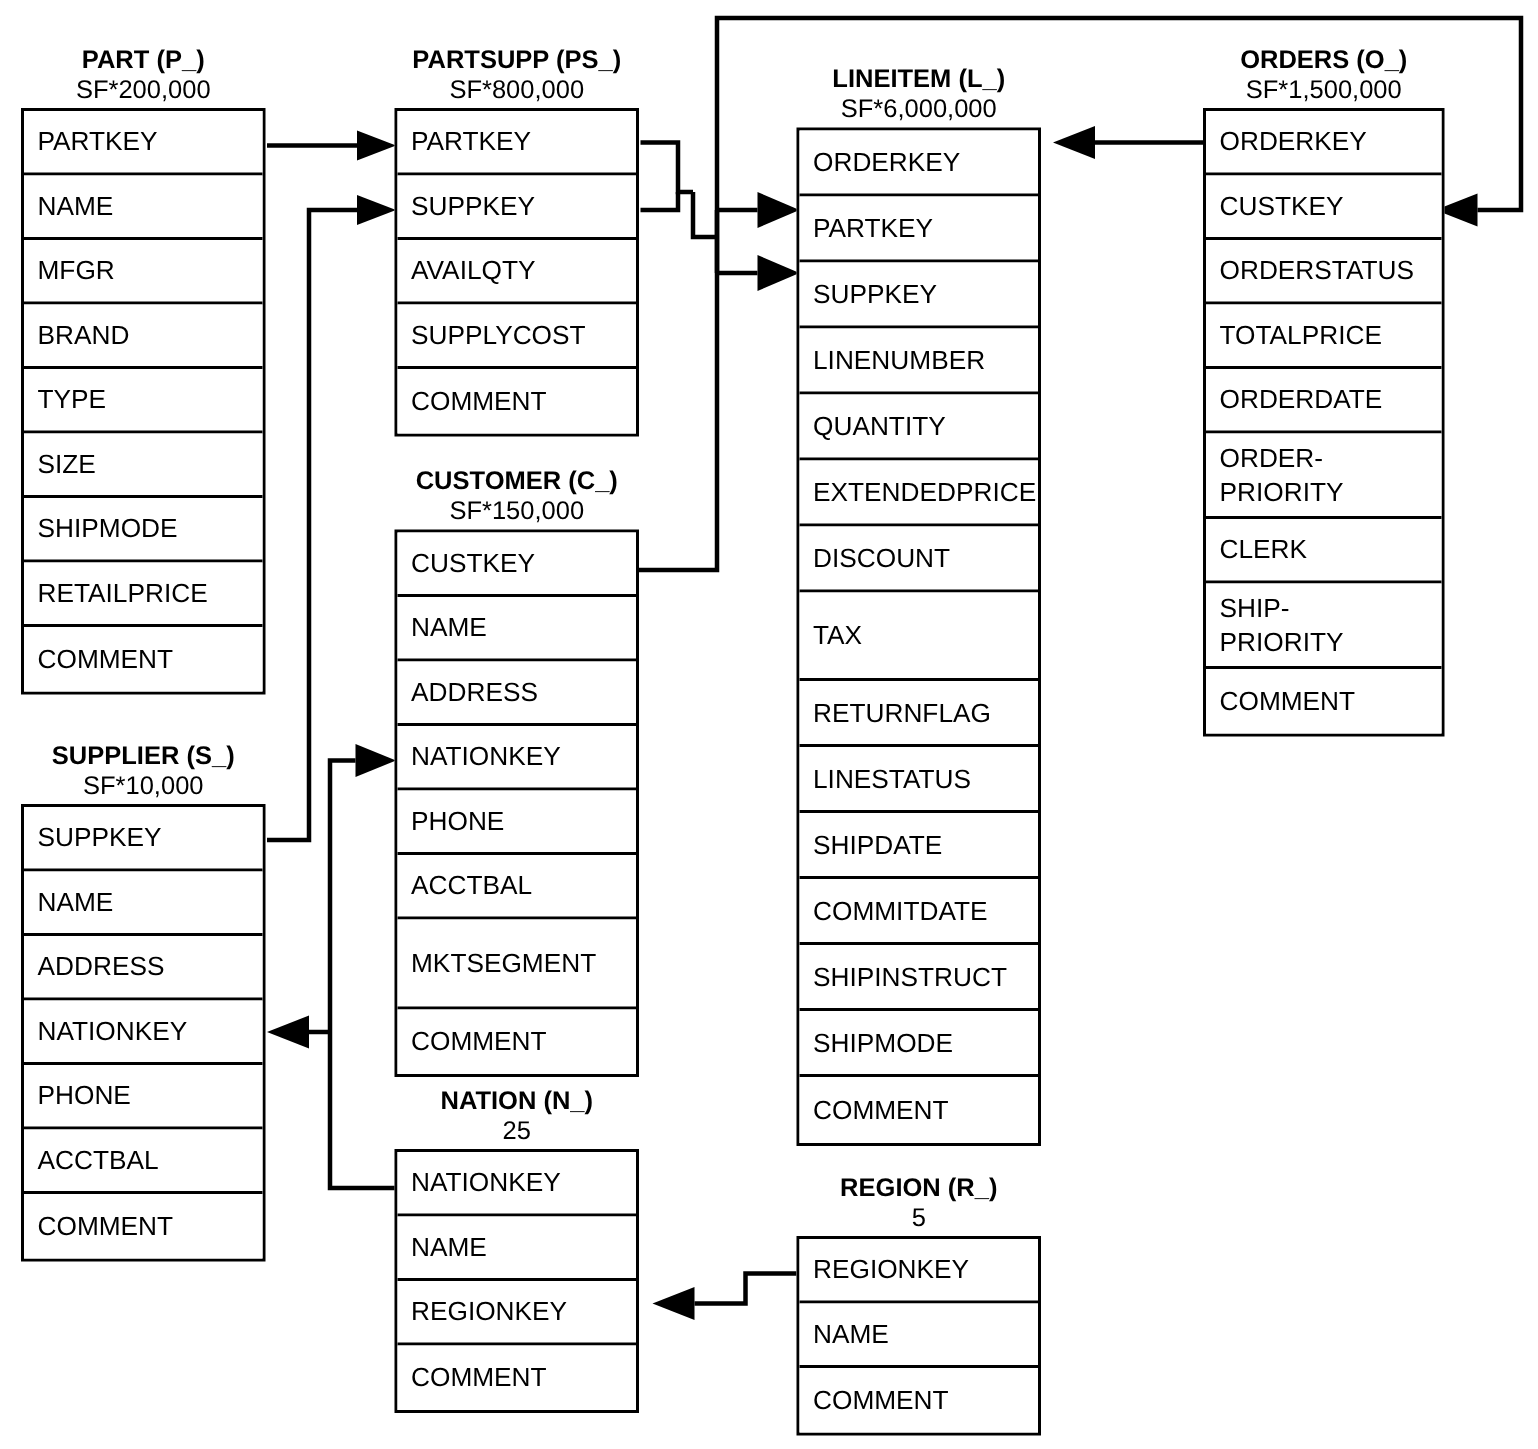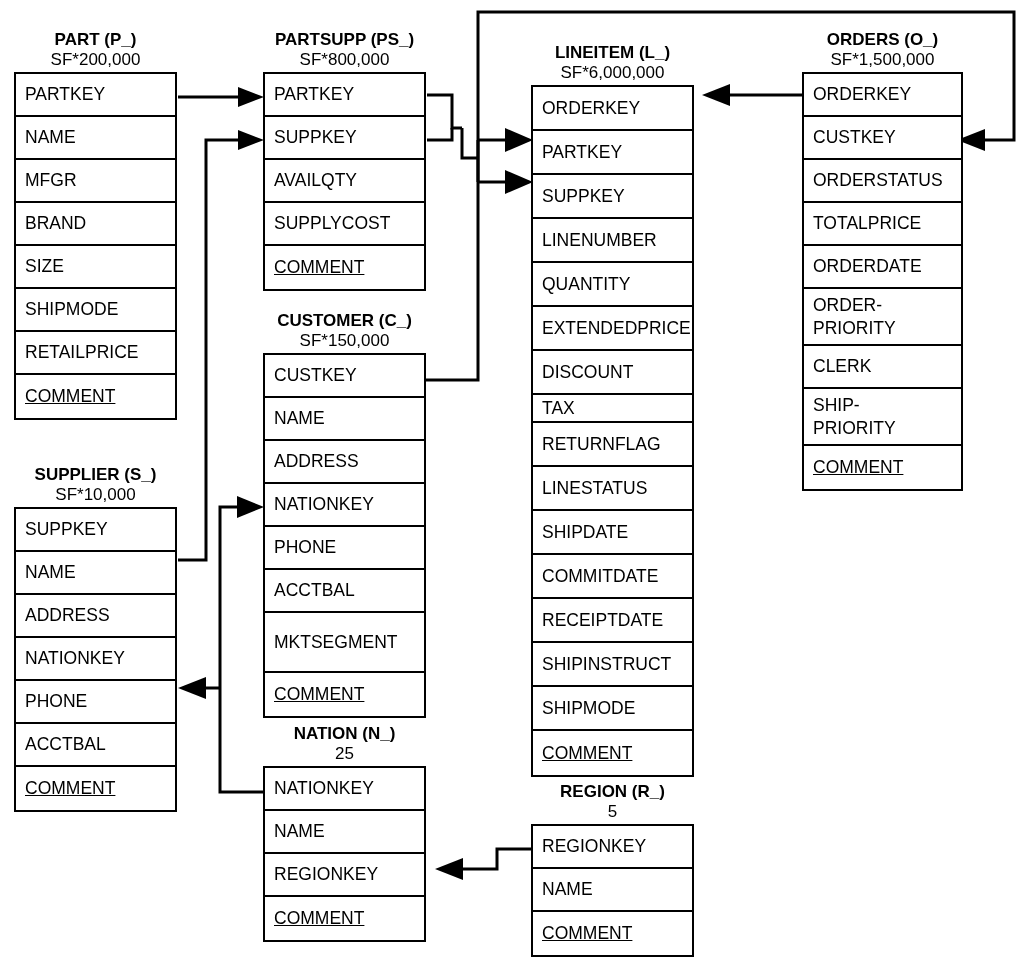--- a/index.html
+++ b/index.html
@@ -43,21 +43,21 @@
     box-sizing:border-box;
     border-bottom:2px solid #000;
     font-size:17.5px;
     color:#000;
     padding-left:9px;
     display:flex;
     align-items:center;
     white-space:nowrap;
     background:#fff;
   }
-  .ent-row:last-child{border-bottom:none;text-decoration:underline;}
+  .ent-row:last-child{border-bottom:none;}
   .ent-row.two-line{
     display:block;
     padding-top:5px;
     line-height:23px;
   }
   .ent-row.overflow{overflow:visible;}
   
   #links{
     position:absolute;
     left:0;top:0;
@@ -132,28 +132,29 @@
   </svg>
 
   <div class="entity" style="left:14px; top:30px; width:163px;">
     <div class="ent-title">PART (P_)</div>
     <div class="ent-card">SF*200,000</div>
     <div class="ent-box">
       <div class="ent-row" style="height:43px">PARTKEY</div>
       <div class="ent-row" style="height:43px">NAME</div>
       <div class="ent-row" style="height:43px">MFGR</div>
       <div class="ent-row" style="height:43px">BRAND</div>
+      <div class="ent-row" style="height:43px">TYPE</div>
       <div class="ent-row" style="height:43px">SIZE</div>
       <div class="ent-row" style="height:43px">SHIPMODE</div>
       <div class="ent-row" style="height:43px">RETAILPRICE</div>
       <div class="ent-row" style="height:43px">COMMENT</div>
     </div>
   </div>
 
-  <div class="entity" style="left:14px; top:465px; width:163px;">
+  <div class="entity" style="left:14px; top:494px; width:163px;">
     <div class="ent-title">SUPPLIER (S_)</div>
     <div class="ent-card">SF*10,000</div>
     <div class="ent-box">
       <div class="ent-row" style="height:43px">SUPPKEY</div>
       <div class="ent-row" style="height:43px">NAME</div>
       <div class="ent-row" style="height:43px">ADDRESS</div>
       <div class="ent-row" style="height:43px">NATIONKEY</div>
       <div class="ent-row" style="height:43px">PHONE</div>
       <div class="ent-row" style="height:43px">ACCTBAL</div>
       <div class="ent-row" style="height:43px">COMMENT</div>
@@ -202,26 +203,25 @@
     <div class="ent-title">LINEITEM (L_)</div>
     <div class="ent-card">SF*6,000,000</div>
     <div class="ent-box">
       <div class="ent-row" style="height:44px">ORDERKEY</div>
       <div class="ent-row" style="height:44px">PARTKEY</div>
       <div class="ent-row" style="height:44px">SUPPKEY</div>
       <div class="ent-row" style="height:44px">LINENUMBER</div>
       <div class="ent-row" style="height:44px">QUANTITY</div>
       <div class="ent-row overflow" style="height:44px">EXTENDEDPRICE</div>
       <div class="ent-row" style="height:44px">DISCOUNT</div>
-      <div class="ent-row" style="height:28px">TAX</div>
+      <div class="ent-row" style="height:59px">TAX</div>
       <div class="ent-row" style="height:44px">RETURNFLAG</div>
       <div class="ent-row" style="height:44px">LINESTATUS</div>
       <div class="ent-row" style="height:44px">SHIPDATE</div>
       <div class="ent-row" style="height:44px">COMMITDATE</div>
-      <div class="ent-row" style="height:44px">RECEIPTDATE</div>
       <div class="ent-row" style="height:44px">SHIPINSTRUCT</div>
       <div class="ent-row" style="height:44px">SHIPMODE</div>
       <div class="ent-row" style="height:44px">COMMENT</div>
     </div>
   </div>
 
   <div class="entity" style="left:531px; top:782px; width:163px;">
     <div class="ent-title">REGION (R_)</div>
     <div class="ent-card">5</div>
     <div class="ent-box">

